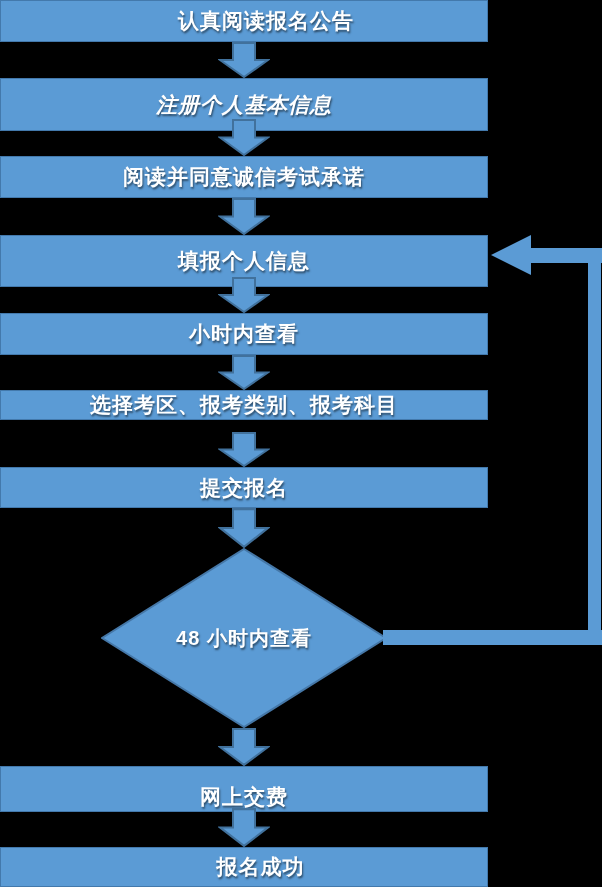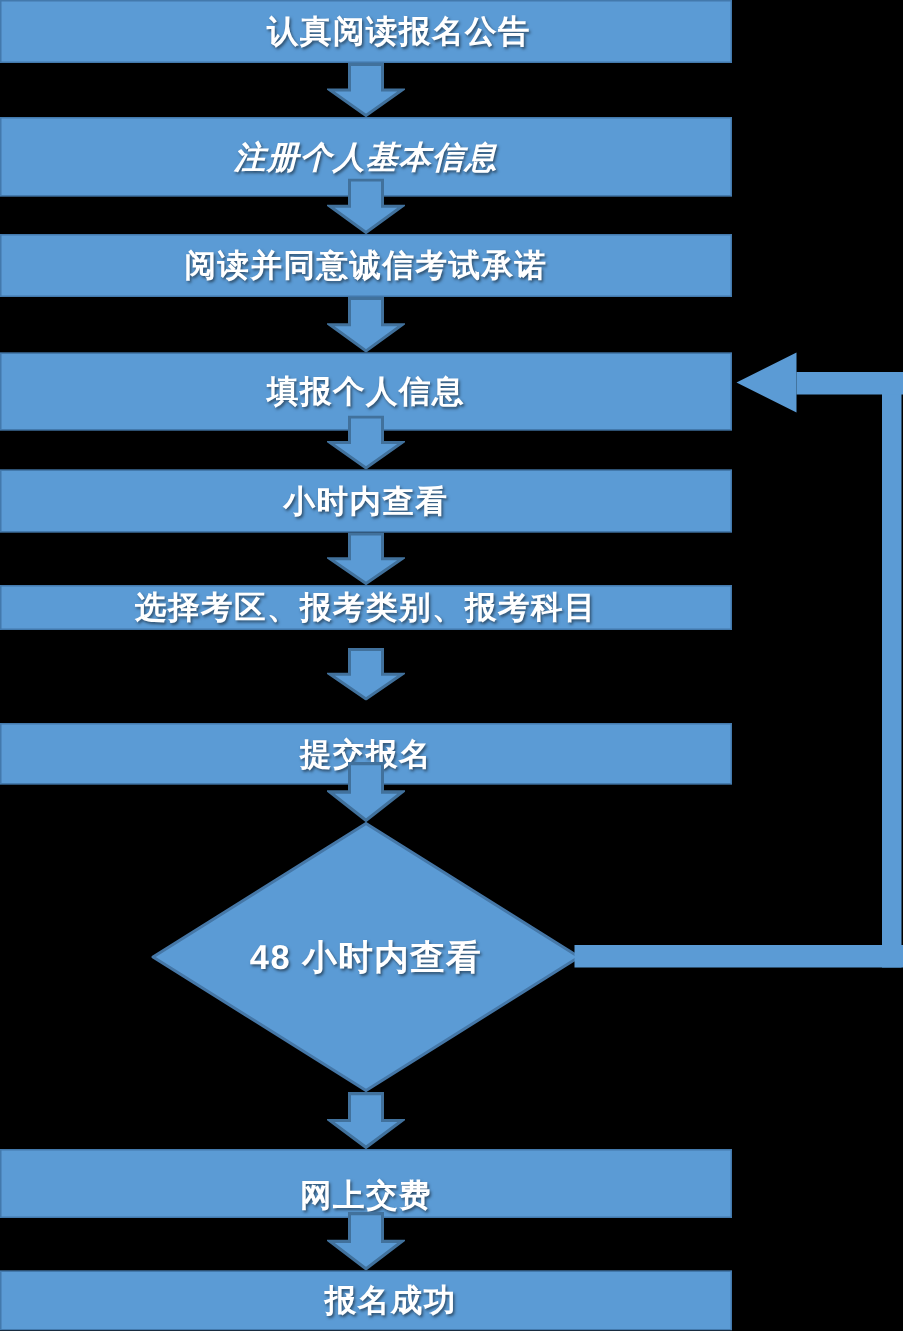--- a/index.html
+++ b/index.html
@@ -25,21 +25,21 @@
     position: absolute; left: 218px; width: 52px;
   }
   .arrow svg { display: block; width: 100%; height: 100%; }
   .diamond-wrap {
     position: absolute; left: 101px; top: 548px; width: 286px; height: 180px;
   }
   .diamond-wrap svg { position: absolute; left: 0; top: 0; width: 100%; height: 100%; }
   .diamond-label {
     position: absolute; left: 0; top: 0; width: 100%; height: 100%;
     display: flex; flex-direction: row; align-items: center; justify-content: center;
-    color: #ffffff; font-weight: bold; font-size: 23px; line-height: 33px;
+    color: #ffffff; font-weight: bold; font-size: 20px; line-height: 33px;
     text-shadow: 1px 1.5px 2px rgba(0,0,0,0.5);
     letter-spacing: 1px;
   }
   .fb-seg { position: absolute; background: #5B9BD5; }
   #fb-bottom { left: 383px; top: 630px; width: 219px; height: 15px; }
   #fb-vert   { left: 588px; top: 248px; width: 13px;  height: 397px; }
   #fb-top    { left: 531px; top: 248px; width: 71px;  height: 15px; }
   #fb-head {
     position: absolute; left: 491px; top: 235px;
     width: 0; height: 0;
@@ -47,21 +47,21 @@
     border-bottom: 20px solid transparent;
     border-right: 40px solid #5B9BD5;
   }
   
   #step1 { top: 0px;   height: 42px; padding-left: 44px; }
   #step2 { top: 78px;  height: 53px; font-style: italic; }
   #step3 { top: 156px; height: 42px; }
   #step4 { top: 235px; height: 52px; }
   #step5 { top: 313px; height: 42px; }
   #step6 { top: 390px; height: 30px; }
-  #step7 { top: 467px; height: 41px; margin-top: 15px; }
+  #step7 { top: 467px; height: 41px; }
   #step8 { top: 766px; height: 46px; align-items: flex-end; }
   #step9 { top: 847px; height: 40px; padding-left: 33px; }
   
   #arr1 { top: 42px;  height: 36px; }
   #arr2 { top: 119px; height: 37px; }
   #arr3 { top: 198px; height: 37px; }
   #arr4 { top: 277px; height: 36px; }
   #arr5 { top: 355px; height: 35px; }
   #arr6 { top: 432px; height: 35px; }
   #arr7 { top: 508px; height: 40px; }

